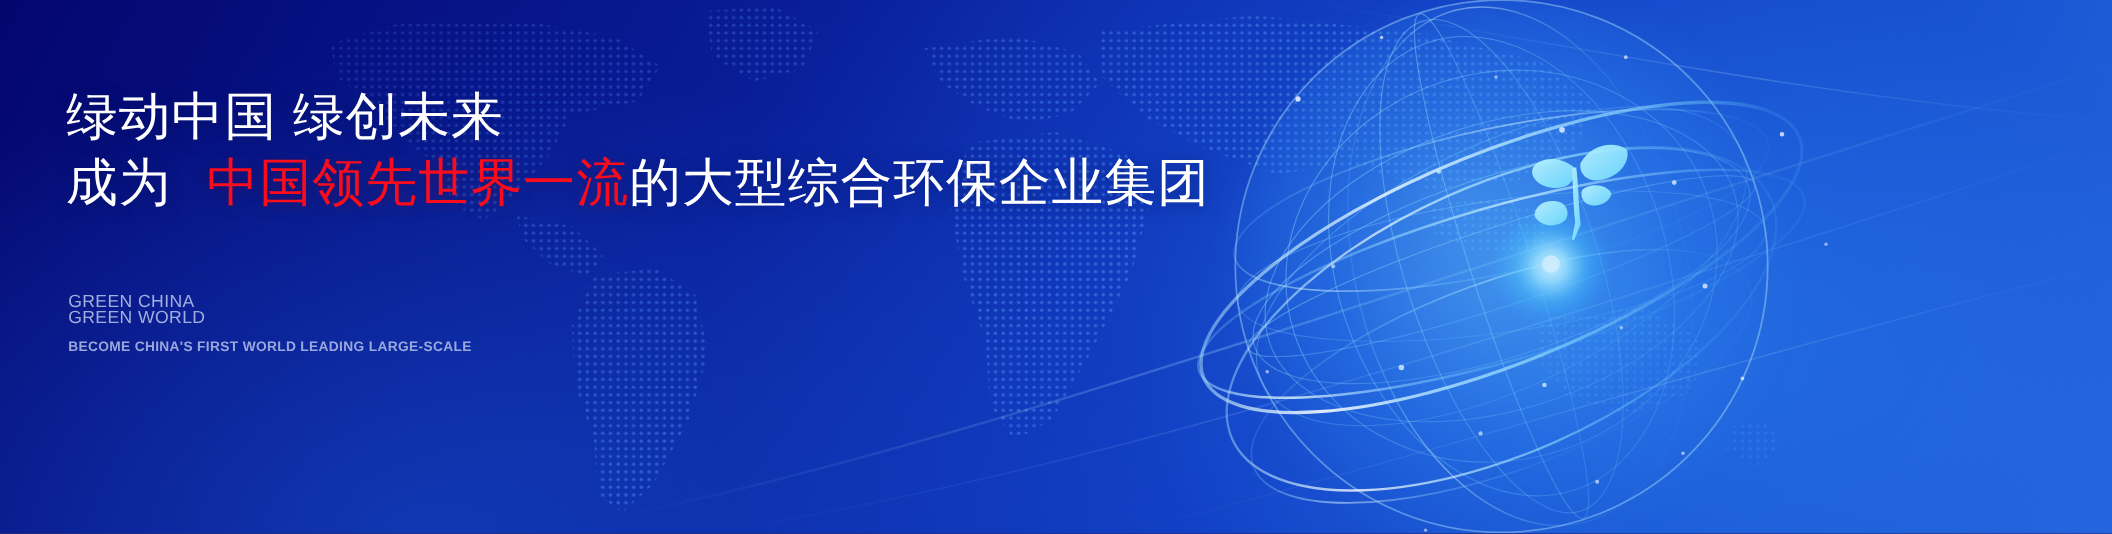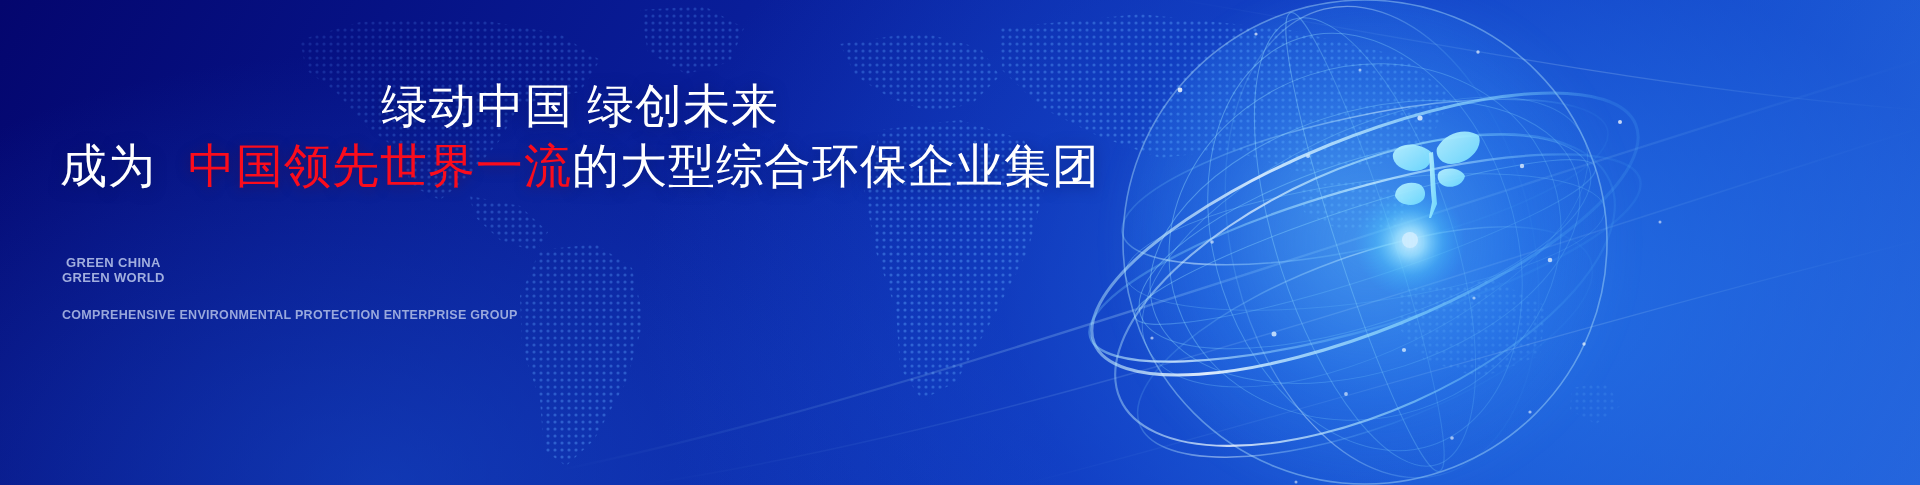--- a/index.html
+++ b/index.html
@@ -7,21 +7,20 @@
 
   .banner{
     position:relative;
     width:1920px; height:485px;
     overflow:hidden;
     font-family:"Liberation Sans", sans-serif;
     background:
       radial-gradient(ellipse 1300px 900px at 78% 62%, rgba(40,120,235,.75) 0%, rgba(25,85,215,.35) 38%, rgba(10,40,160,0) 66%),
       radial-gradient(ellipse 1100px 700px at 20% 100%, rgba(24,80,205,.55) 0%, rgba(12,45,165,0) 62%),
       linear-gradient(118deg, #04066e 0%, #061285 18%, #0a22a0 40%, #0e36bd 62%, #1852cf 82%, #2b6ee0 100%);
-    text-align: center;
   }
 
   
   .worldmap{
     position:absolute; inset:0;
     opacity:.55;
     mix-blend-mode:screen;
     pointer-events:none;
   }
 
@@ -54,23 +53,23 @@
     letter-spacing:1px;
     color:#ffffff;
     font-weight:400;
     white-space:nowrap;
     text-shadow:0 2px 14px rgba(0,20,90,.55);
   }
   .headline .l2{ display:block; }
   .hl-red{ color:#fb0c1c; text-shadow:0 2px 14px rgba(90,0,0,.35);margin-left:32px; }
 
   .slogan-en{
-    position:absolute; left:2px; top:256px;
-    font-size:13px;
-    font-weight:700;
+    position:absolute; left:2px; top:268px;
+    font-size:16px;
+    font-weight:400;
     line-height:14.5px;
     letter-spacing:.35px;
     color:#aebbe6;
     opacity:.92;
   }
   .desc-en{
     position:absolute; left:2px; top:308px;
     font-size:12.5px;
     font-weight:700;
     line-height:14.5px;
@@ -254,17 +253,17 @@
       <span class="l1">绿动中国  绿创未来</span>
       <span class="l2"><span>成为</span><span class="hl-red">中国领先世界一流</span><span>的大型综合环保企业集团</span></span>
     </div>
 
     <div class="slogan-en">
       <div>GREEN CHINA</div>
       <div>GREEN WORLD</div>
     </div>
 
     <div class="desc-en">
-      <div>COMPREHENSIVE ENVIRONMENTAL PROTECTION ENTERPRISE GROUP</div>
+      <div>BECOME CHINA'S FIRST WORLD LEADING LARGE-SCALE</div>
     </div>
 
   </div>
 </div>
 
 </body></html>

